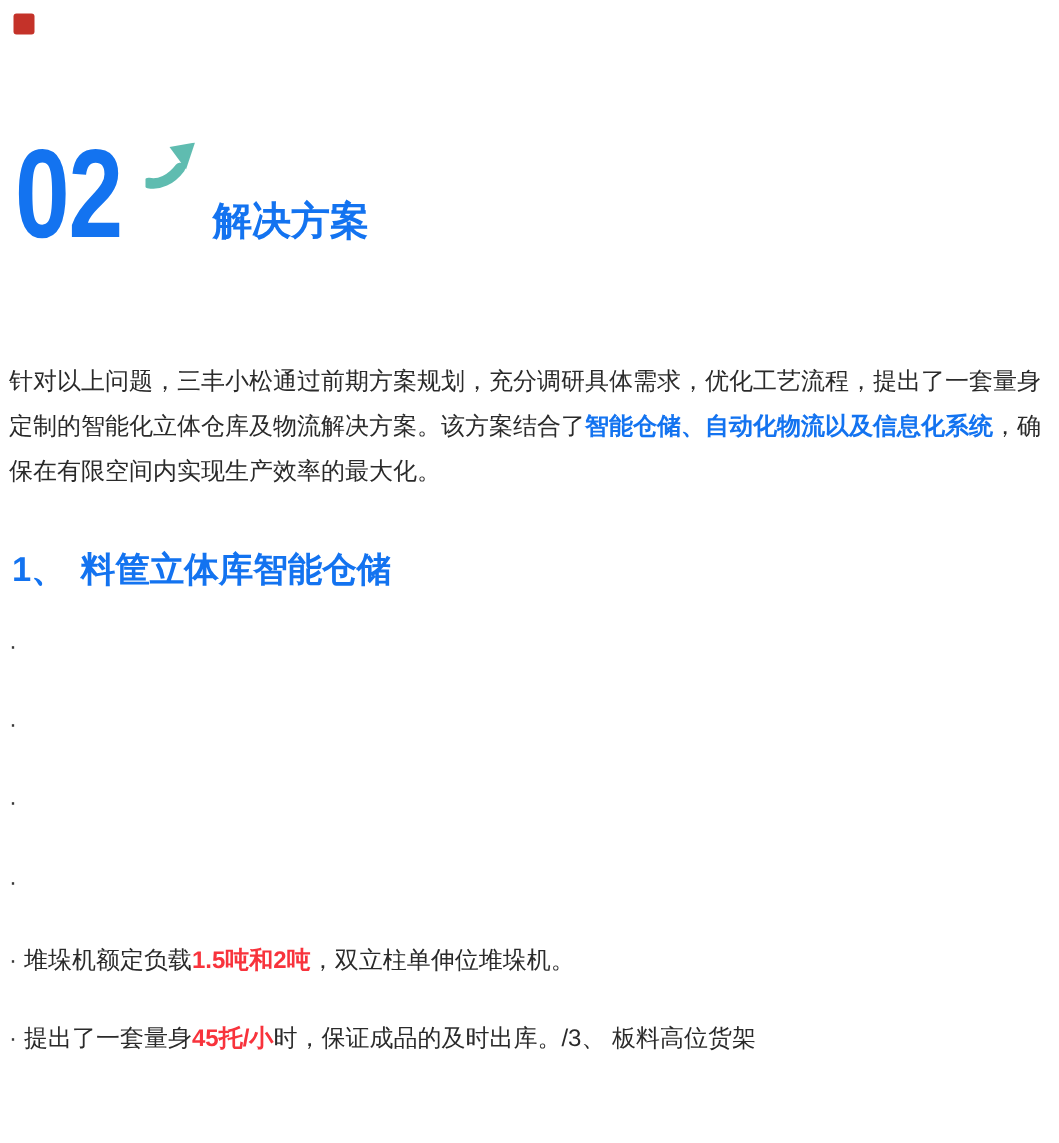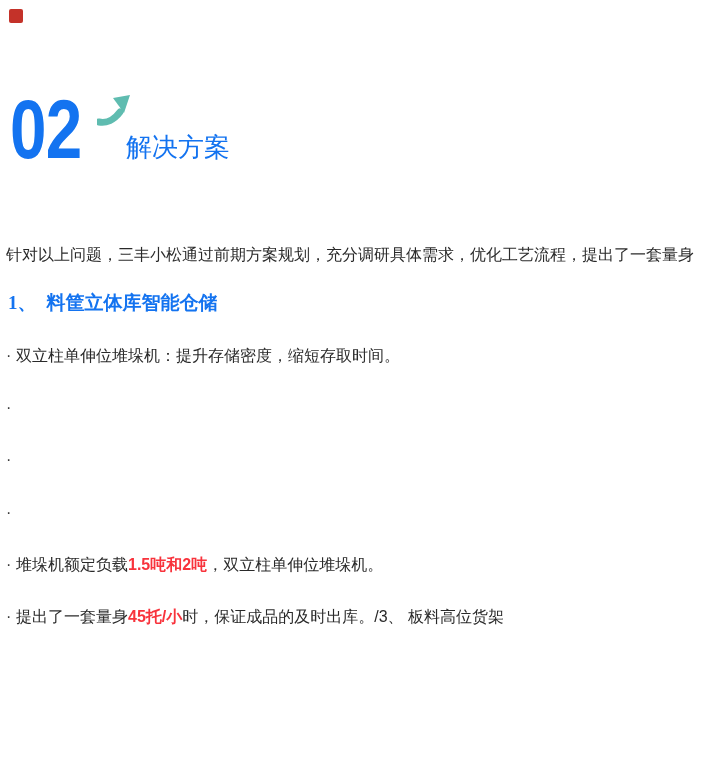--- a/index.html
+++ b/index.html
@@ -14,26 +14,26 @@
     width:706px;height:762px;background:#ffffff;position:relative;overflow:hidden;
     font-family:"Liberation Sans","DejaVu Sans",sans-serif;color:var(--text);
   }
   .marker{position:absolute;left:9px;top:9px;width:14px;height:14px;background:var(--marker);border-radius:2px;}
   .hero{position:relative;height:170px;text-align:center;}
   .hero-number{
     position:absolute;left:10px;top:87px;font-size:84px;font-weight:bold;color:var(--blue);
     line-height:1;letter-spacing:-1px;transform:scaleX(0.78);transform-origin:left top;white-space:nowrap;
   }
   .hero-arrow{position:absolute;left:97px;top:95px;width:34px;height:32px;}
-  .hero-title{position:absolute;left:126px;top:133px;font-size:26px;font-weight:normal;color:var(--blue);line-height:1.15;white-space:nowrap;}
+  .hero-title{position:absolute;left:142px;top:133px;font-size:26px;font-weight:bold;color:var(--blue);line-height:1.15;white-space:nowrap;}
   .content{padding:0 4px 0 6px;}
   .intro{margin:70px 0 4px 0;font-size:16px;line-height:30px;}
   .intro-line{height:30px;white-space:nowrap;}
   .hl{font-weight:bold;color:var(--blue);}
-  .sec-h{margin:20px 0 0 2px;font-size:19px;font-weight:bold;color:var(--blue);line-height:26px;font-family:Liberation Serif, serif;}
+  .sec-h{margin:36px 0 0 2px;font-size:23px;font-weight:bold;color:var(--blue);line-height:26px;}
   .sec-h .sec-title{margin-left:10px;}
   ul.bullets{list-style:none;margin:25px 0 0 0;padding:0;}
   ul.bullets.second{margin-top:23px;}
   ul.bullets li{display:flex;font-size:16px;line-height:30px;white-space:nowrap;}
   ul.bullets li + li{margin-top:22px;}
   ul.bullets .dot{flex:0 0 10px;width:10px;color:#3a3a3a;}
   .red{font-weight:bold;color:var(--red);}
   h2{font-family:inherit;}
 </style>
 </head>
@@ -47,28 +47,29 @@
     <path d="M2 27 C 9 28.5, 17 25, 23 17" fill="none" stroke="#5fbcb0" stroke-width="7" stroke-linecap="round"></path>
     <polygon points="16,3 33,0 27,18" fill="#5fbcb0"></polygon>
   </svg>
   <div class="hero-title">解决方案</div>
 </div>
 
 <div class="content">
 
   <div class="intro">
     <div class="intro-line"><span>针对以上问题，三丰小松通过前期方案规划，充分调研具体需求，优化工艺流程，提出了一套量身</span></div>
+    <div class="intro-line"><span>定制的智能化立体仓库及物流解决方案。该方案结合了</span><span class="hl">智能仓储、自动化物流以及信息化系统</span><span>，确</span></div>
+    <div class="intro-line"><span>保在有限空间内实现生产效率的最大化。</span></div>
   </div>
 
   <h2 class="sec-h"><span class="sec-num">1、</span><span class="sec-title">料筐立体库智能仓储</span></h2>
 
   <ul class="bullets">
     <li>
       <span class="dot">·</span>
-      <span><span>双立柱单伸位堆垛机：提升存储密度，缩短存取时间。</span><span class="red"></span><span></span></span>
     </li>
     <li>
       <span class="dot">·</span>
     </li>
     <li>
       <span class="dot">·</span>
     </li>
   </ul>
 
 

